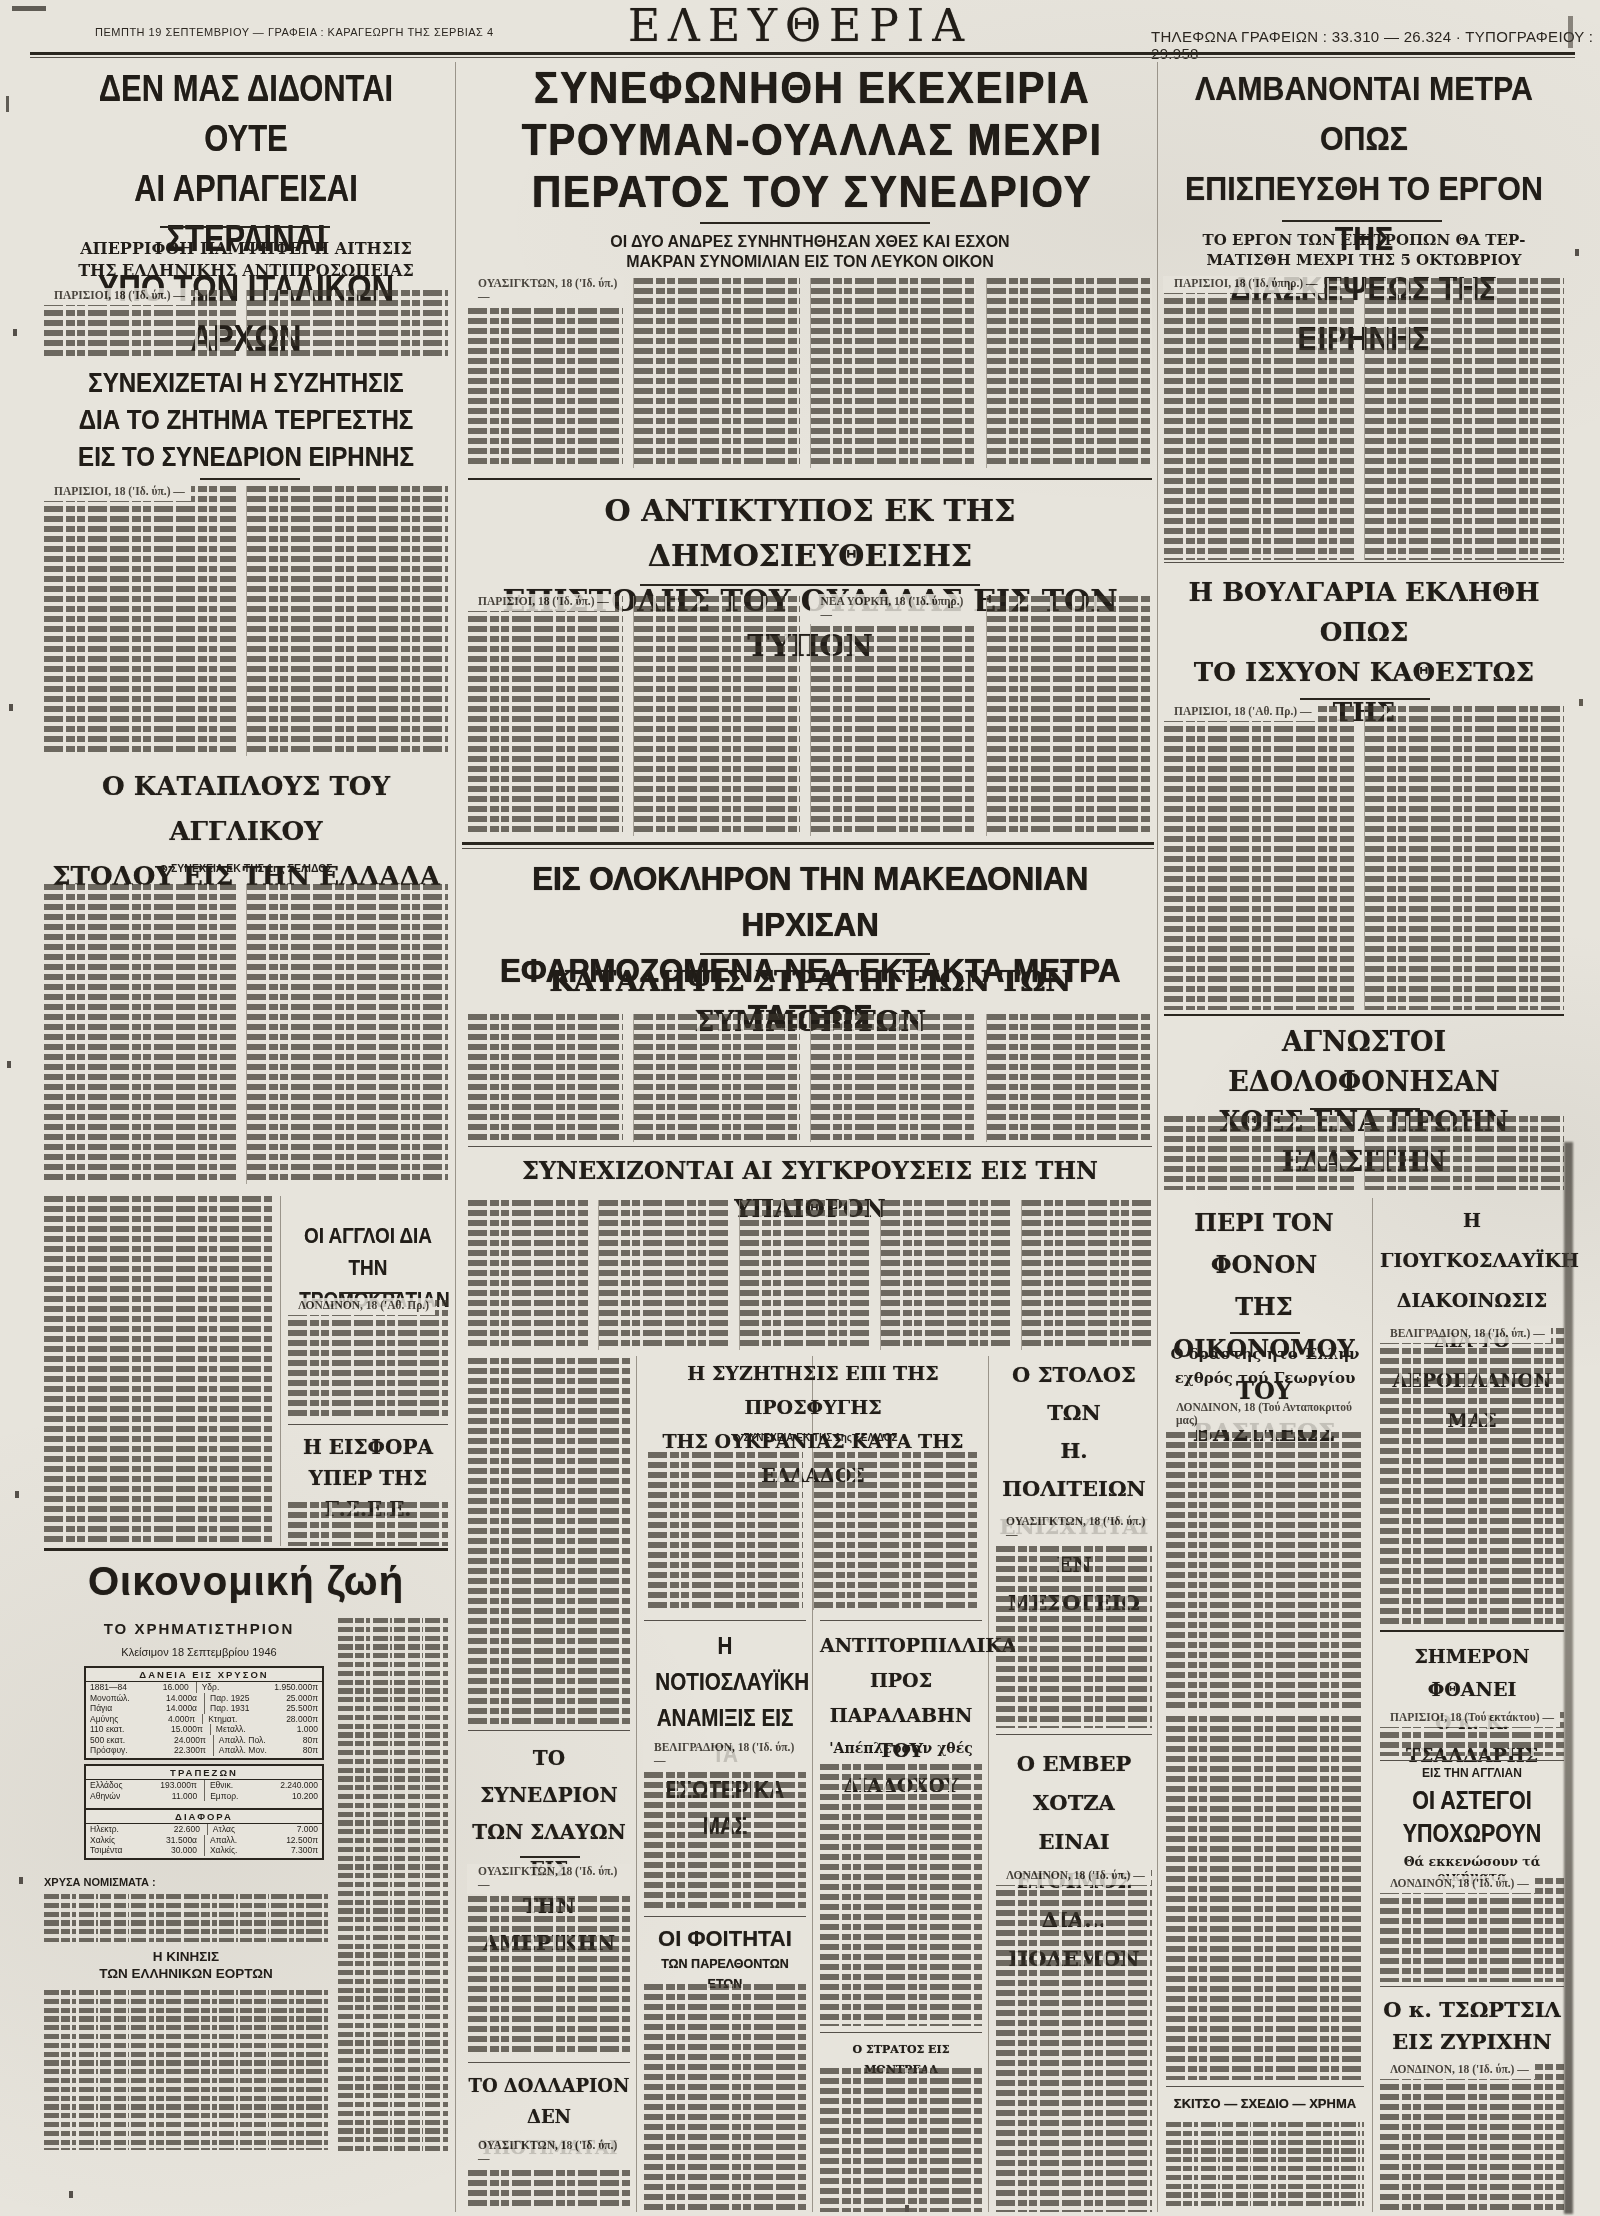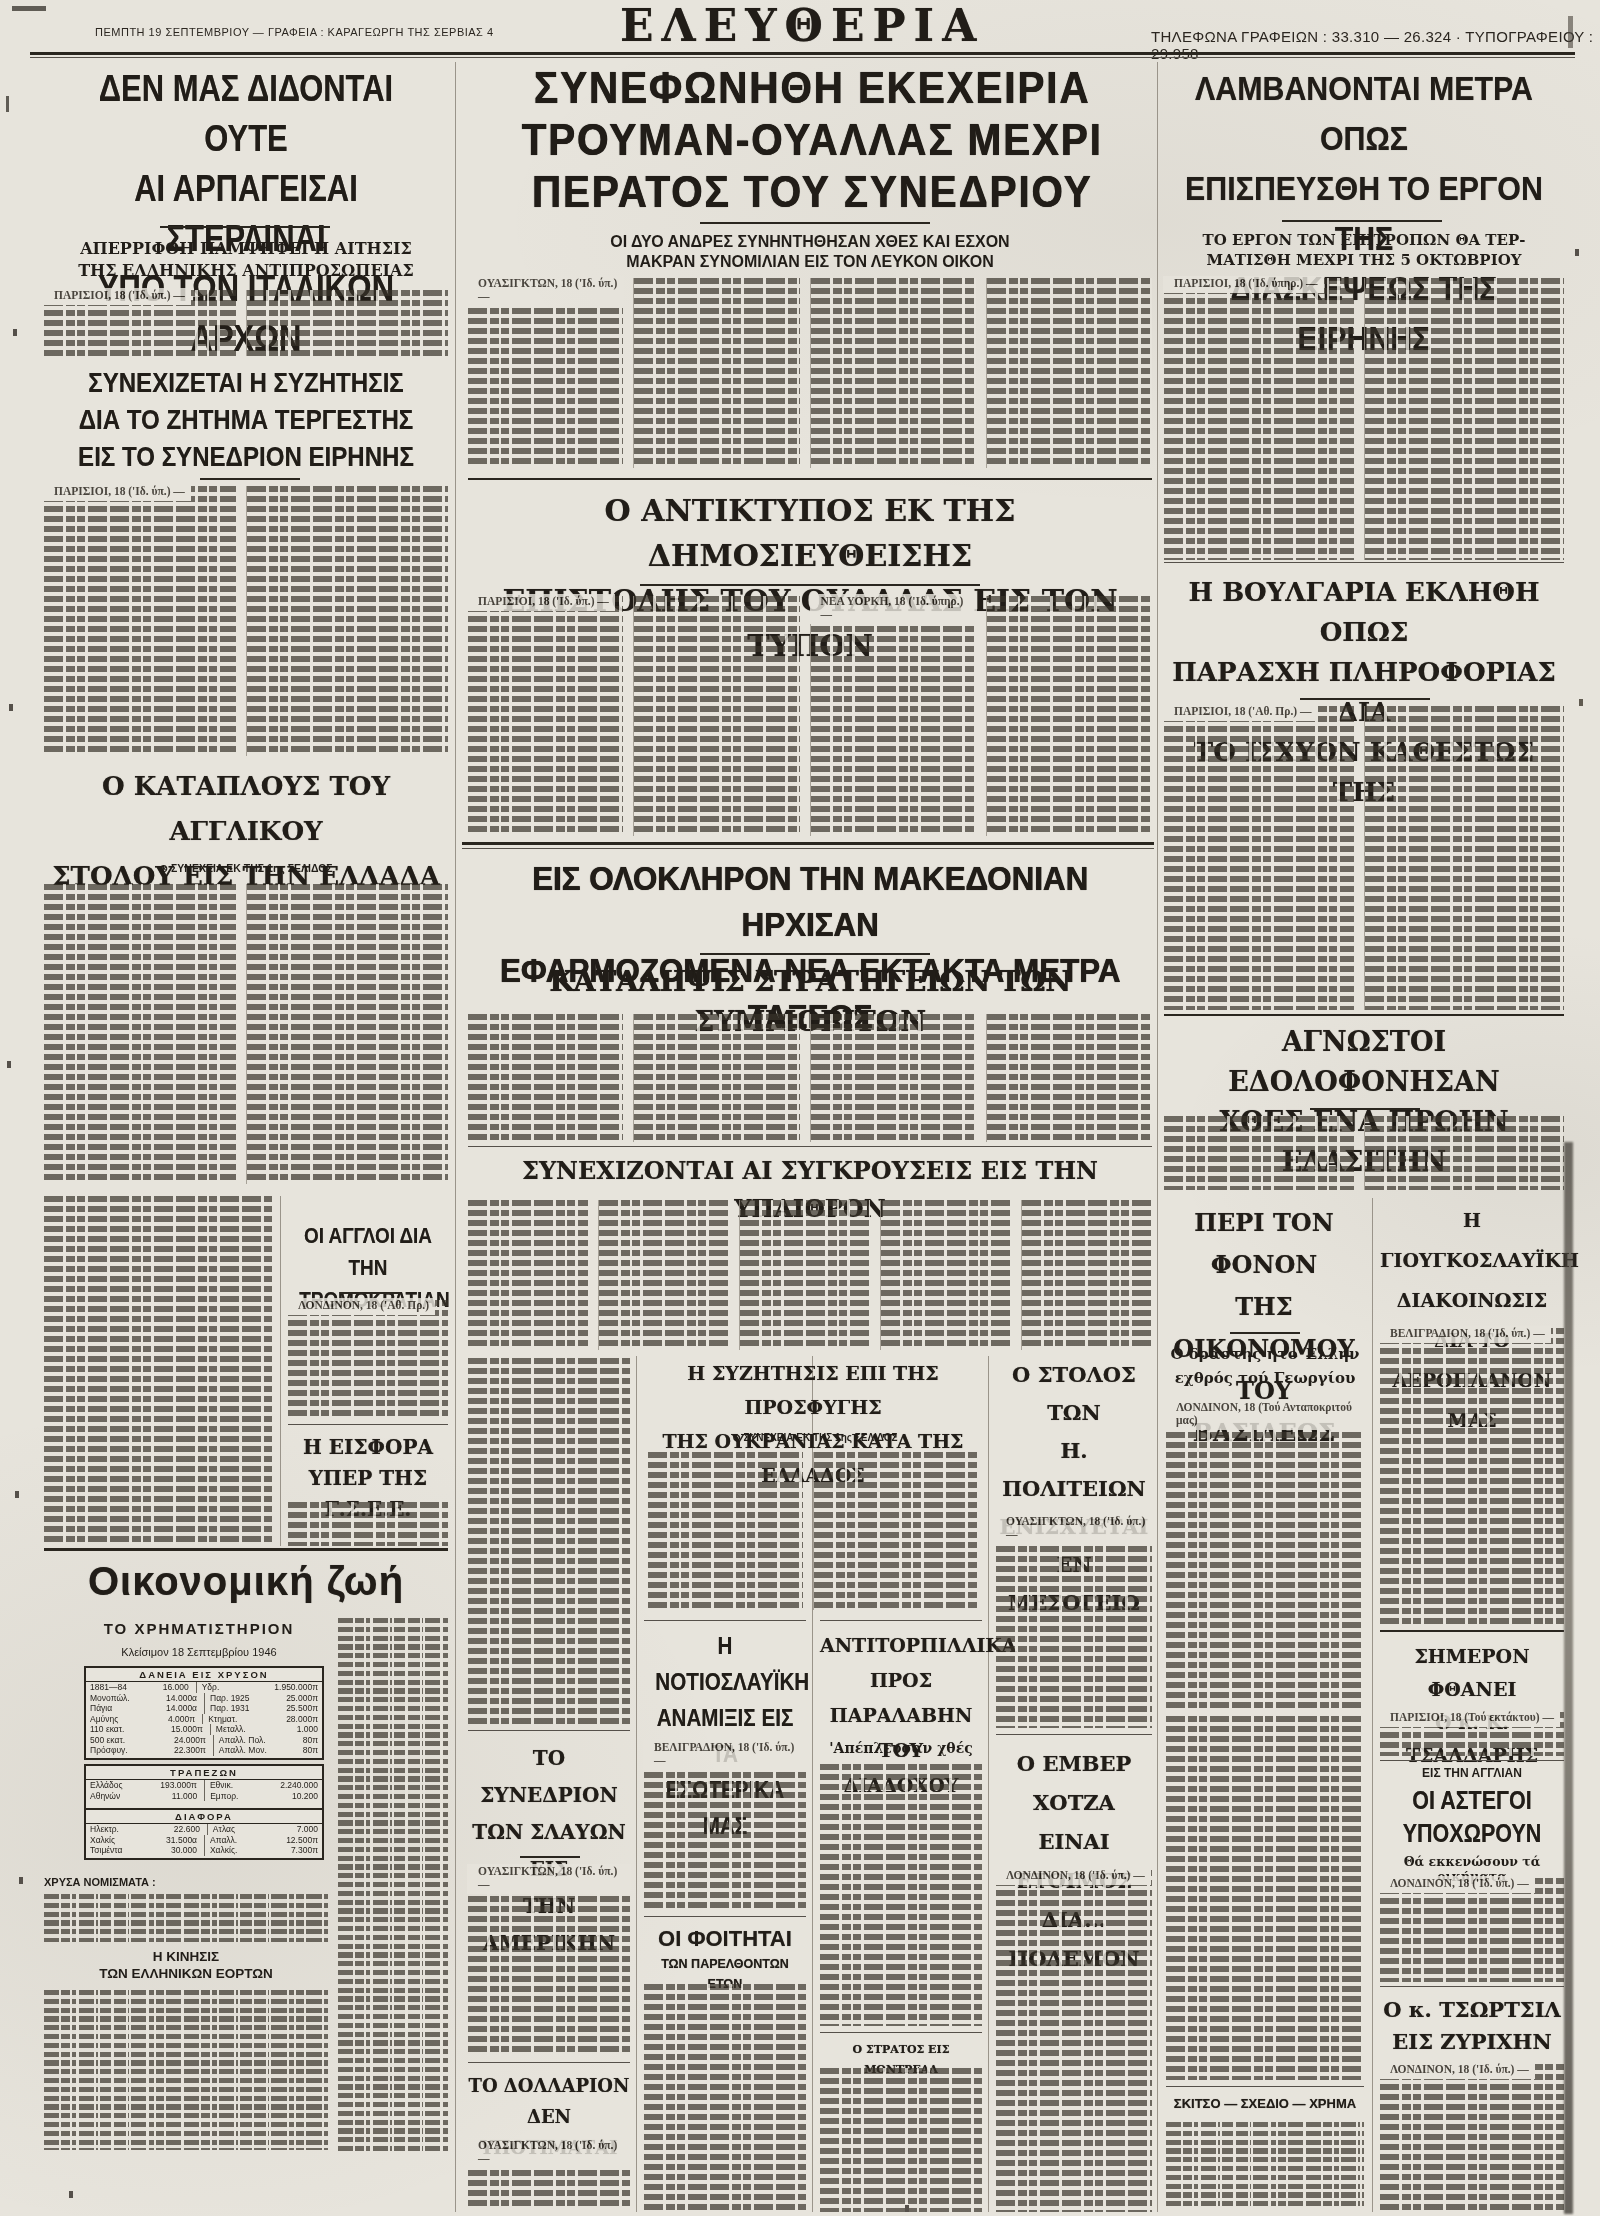--- a/index.html
+++ b/index.html
@@ -75,21 +75,21 @@
           box-shadow:14px 330px 0 1px #55504a,10px 705px 0 1px #55504a,8px 1062px 0 1px #55504a,
                      16px 1492px 0 1px #55504a,20px 1878px 0 1px #55504a,1576px 250px 0 1px #55504a,
                      1580px 700px 0 1px #605a50,70px 2192px 0 1px #55504a,906px 2206px 0 1px #55504a}
 </style>
 </head>
 <body>
 
 <div id="page">
 
   <div class="abs" style="left:95px;top:26px;width:470px;font-size:11px;letter-spacing:.5px;color:#2b2620">ΠΕΜΠΤΗ 19 ΣΕΠΤΕΜΒΡΙΟΥ — ΓΡΑΦΕΙΑ : ΚΑΡΑΓΕΩΡΓΗ ΤΗΣ ΣΕΡΒΙΑΣ 4</div>
-  <div class="abs serif soft" style="left:620px;top:0px;width:360px;font-size:44px;font-weight:700;letter-spacing:8px;text-align:left">ΕΛΕΥΘΕΡΙΑ</div>
+  <div class="abs serif soft" style="left:620px;top:0px;width:360px;font-size:44px;font-weight:400;letter-spacing:8px;text-align:center">ΕΛΕΥΘΕΡΙΑ</div>
   <div class="abs" style="left:1151px;top:28px;width:480px;font-size:15px;letter-spacing:.3px;color:#2b2620">ΤΗΛΕΦΩΝΑ ΓΡΑΦΕΙΩΝ : 33.310 — 26.324 · ΤΥΠΟΓΡΑΦΕΙΟΥ : 29.958</div>
   <div class="hr heavy" style="left:30px;top:52px;width:1545px"></div>
   <div class="hr thin" style="left:30px;top:57px;width:1545px"></div>
 
   <div class="vl" style="left:455px;top:62px;height:2150px"></div>
   <div class="vl" style="left:1157px;top:62px;height:2150px"></div>
 
   <div class="hl sans cond soft" style="left:44px;top:64px;width:404px;font-size:36px;line-height:50px">
     <span>ΔΕΝ ΜΑΣ ΔΙΔΟΝΤΑΙ ΟΥΤΕ</span>
     <span>ΑΙ ΑΡΠΑΓΕΙΣΑΙ ΣΤΕΡΛΙΝΑΙ</span>
@@ -409,21 +409,20 @@
   <div class="cols" style="left:1164px;top:278px;width:400px;height:282px">
     <div class="cfill">
       <span class="dl">ΠΑΡΙΣΙΟΙ, 18 ('Ιδ. ύπηρ.) —</span>
     </div>
     <div class="cfill"></div>
   </div>
 
   <div class="hr thin" style="left:1164px;top:562px;width:400px"></div>
   <div class="hl serif soft" style="left:1164px;top:572px;width:400px;font-size:26px;line-height:40px">
     <span>Η ΒΟΥΛΓΑΡΙΑ ΕΚΛΗΘΗ ΟΠΩΣ</span>
-    <span>ΠΑΡΑΣΧΗ ΠΛΗΡΟΦΟΡΙΑΣ ΔΙΑ</span>
     <span>ΤΟ ΙΣΧΥΟΝ ΚΑΘΕΣΤΩΣ ΤΗΣ</span>
   </div>
   <div class="rule" style="left:1300px;top:698px;width:130px"></div>
   <div class="cols" style="left:1164px;top:706px;width:400px;height:304px">
     <div class="cfill">
       <span class="dl">ΠΑΡΙΣΙΟΙ, 18 ('Αθ. Πρ.) —</span>
     </div>
     <div class="cfill"></div>
   </div>
 

